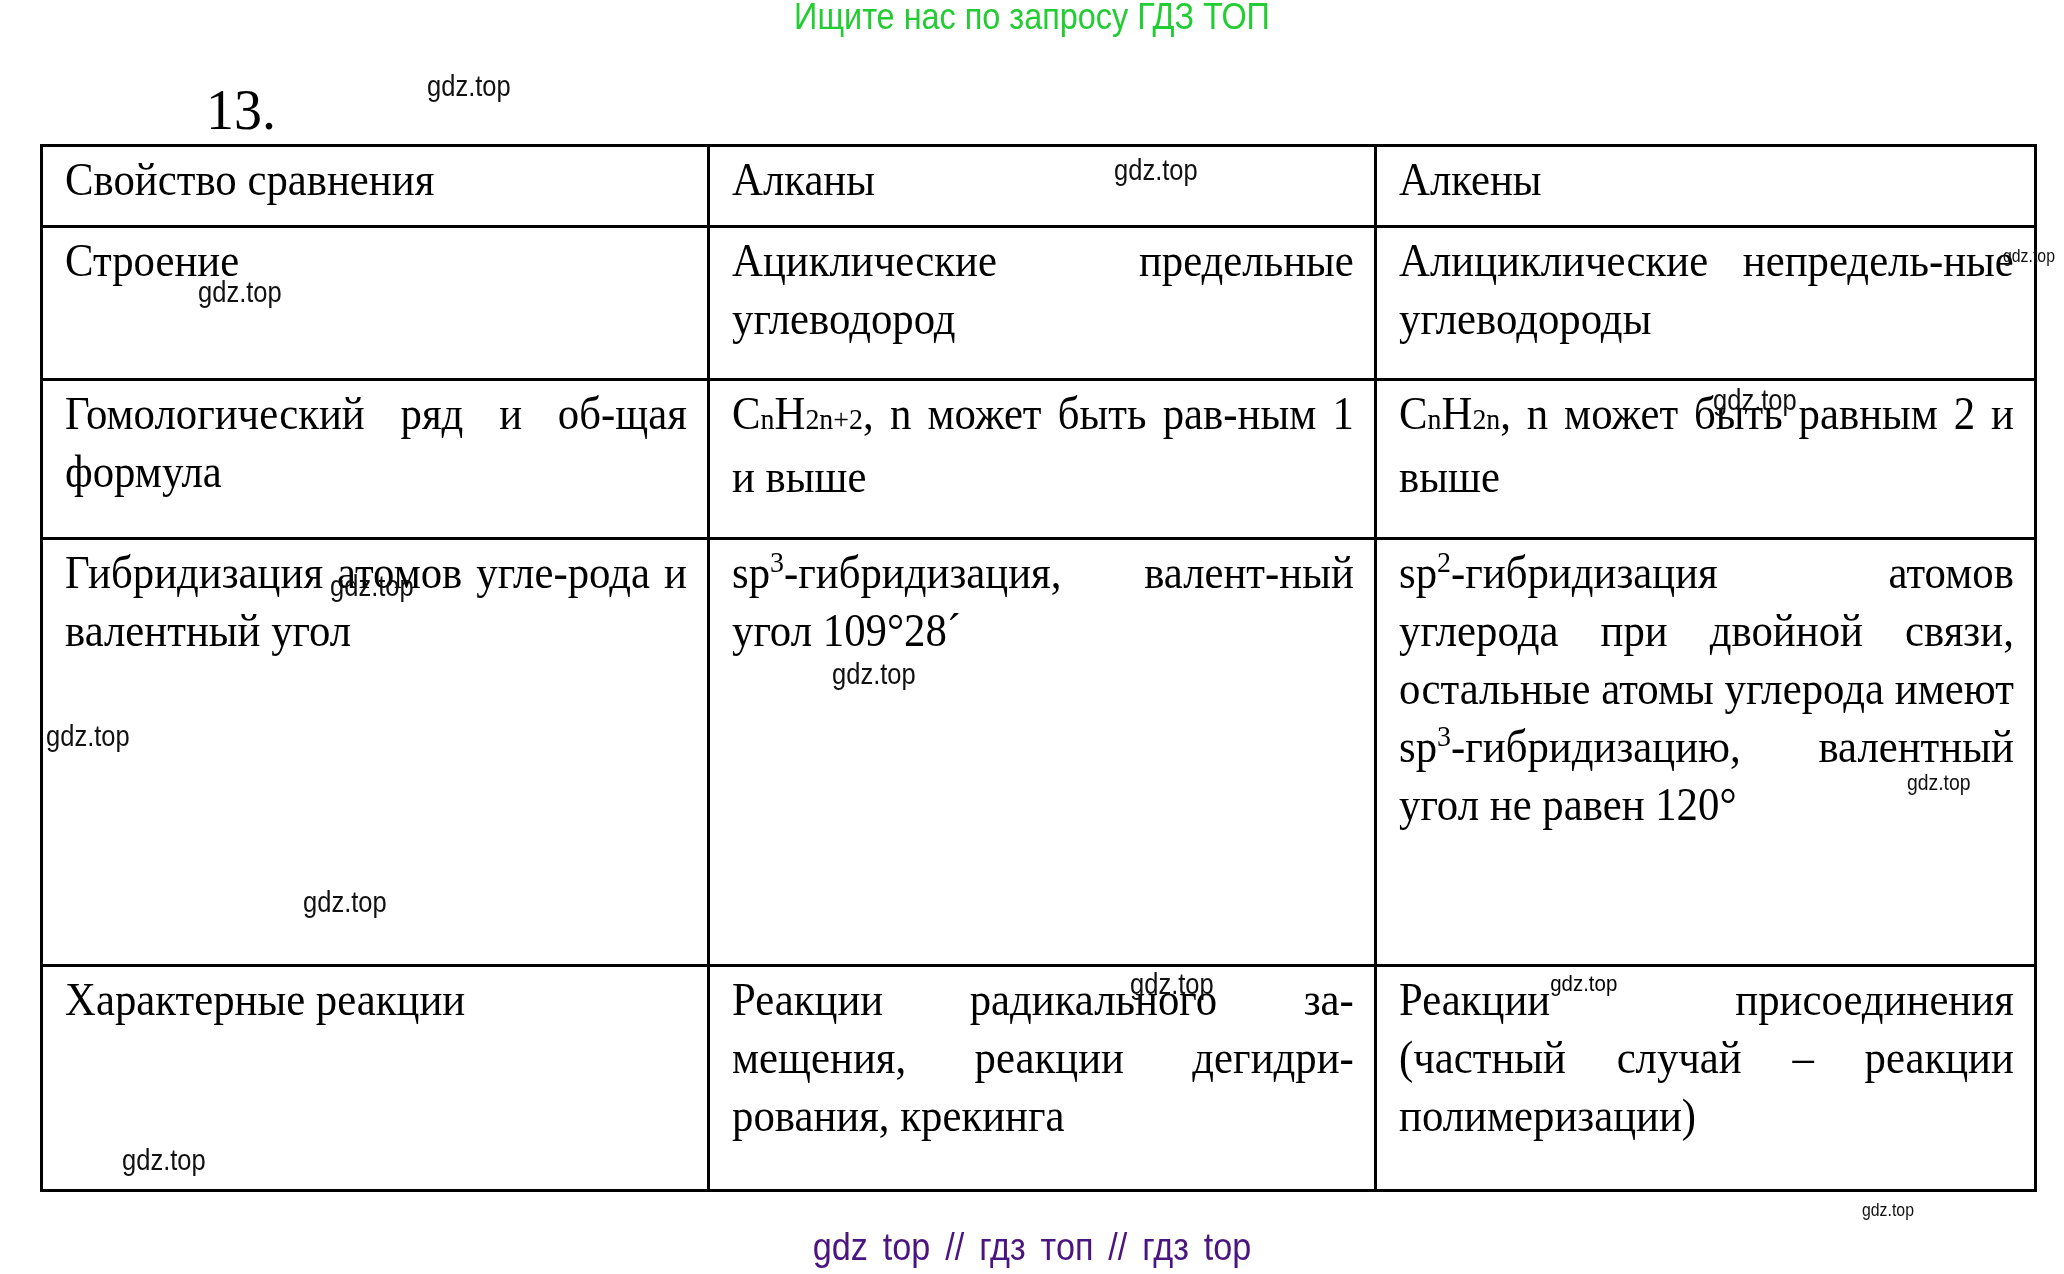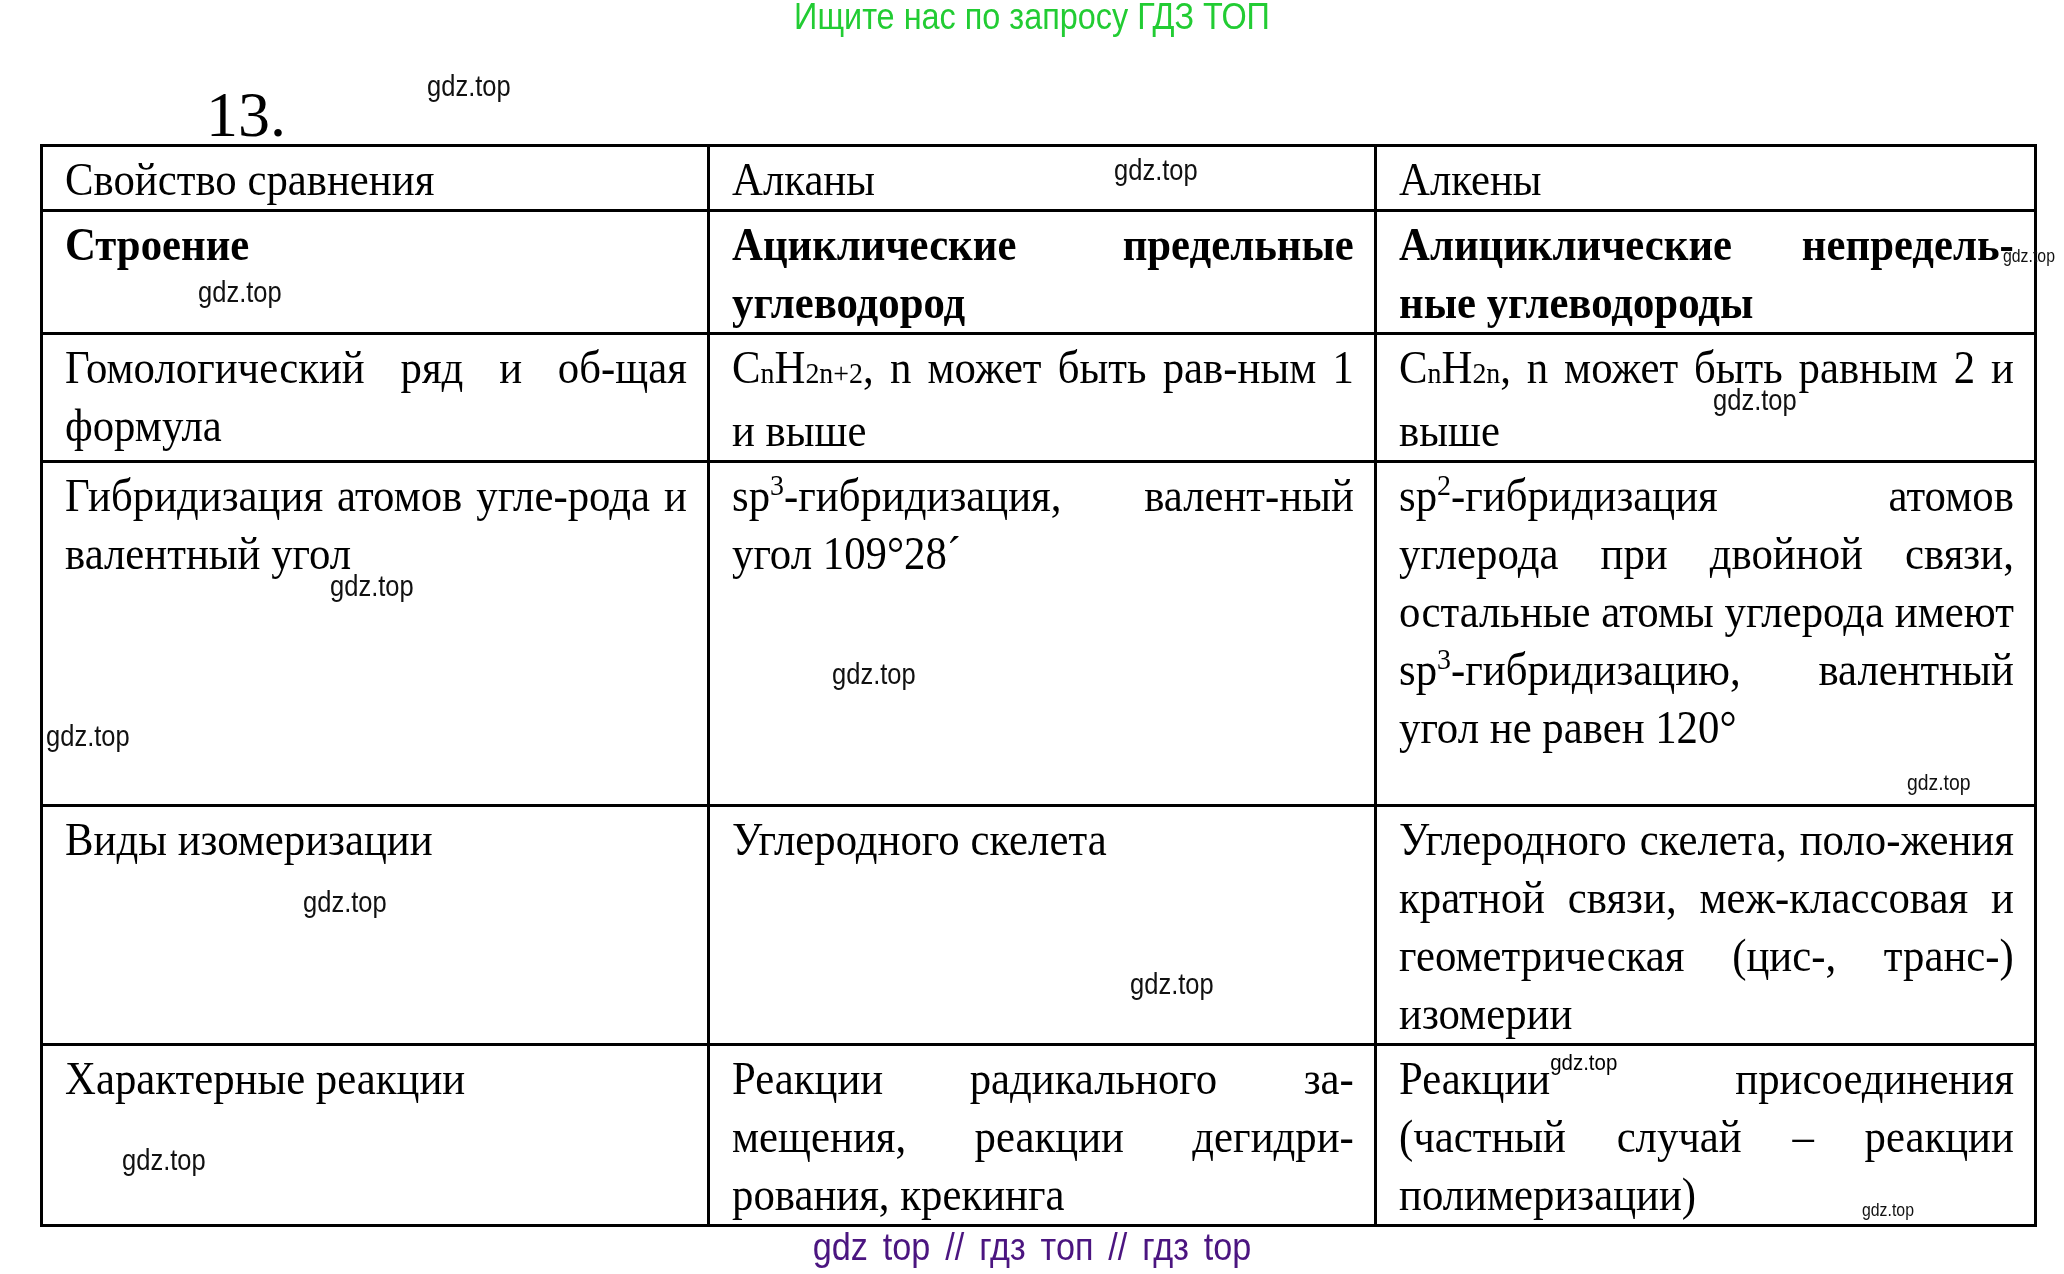--- a/index.html
+++ b/index.html
@@ -1,27 +1,27 @@
 <!DOCTYPE html>
 <html><head>
 <meta charset="utf-8">
 <style>
   html, body { margin:0; padding:0; background:#ffffff; }
   body { width:2064px; height:1274px; position:relative; overflow:hidden; }
   .top-banner { position:absolute; left:0; width:2064px; top:-4px; text-align:center;
     font-family:"Liberation Sans", sans-serif; font-size:36px; color:#22cc33; transform:scaleX(0.9); transform-origin:50% 0; }
-  .task-number { position:absolute; left:206px; top:78px; font-family:"Liberation Serif", serif; font-size:64px; color:#000; }
+  .task-number { position:absolute; left:206px; top:78px; font-family:"Liberation Serif", serif; font-size:56px; color:#000; }
   .wm { position:absolute; font-family:"Liberation Sans", sans-serif; color:#111; font-size:29px; transform:scaleX(0.88); transform-origin:0 0; white-space:nowrap; }
   .wm.small { font-size:18px; }
   table.cmp { position:absolute; left:40px; top:144px; width:1994px; height:1048px; border-collapse:collapse; table-layout:fixed;
     font-family:"Liberation Serif", serif; font-size:46px; color:#000; }
   table.cmp td { border:3px solid #000; vertical-align:top; padding:4px 20px 0 22px; line-height:58px; text-align:justify; }
   .cellinner { transform:scaleX(0.93); transform-origin:0 0; width:107.5%; }
   col.c1 { width:667px; } col.c2 { width:667px; } col.c3 { width:660px; }
-  tr.r0 { height:58px; } tr.r1 { height:119px;font-weight:bold; } tr.r2 { height:119px; }
+  tr.r0 { height:58px; } tr.r1 { height:119px; } tr.r2 { height:119px; }
   tr.r3 { height:344px; } tr.r4 { height:232px; } tr.r5 { height:176px; }
   .sub { font-size:30px; }
   .sup { font-size:30px; vertical-align:16px; line-height:0; }
   .inline-wm { font-family:"Liberation Sans", sans-serif; font-size:22px; vertical-align:24px; line-height:0; }
   .footer { position:absolute; left:0; width:2064px; top:1226px; text-align:center;
     font-family:"Liberation Sans", sans-serif; font-size:38px; color:#4b1580; word-spacing:6px; transform:scaleX(0.9); transform-origin:50% 0; }
 </style>
 </head>
 <body>
 
@@ -73,31 +73,20 @@
     <td>
           <div class="cellinner">Гибридизация атомов угле-рода и валентный угол</div>
         </td>
     <td>
           <div class="cellinner"><span>sp</span><span class="sup">3</span><span>-гибридизация, валент-ный угол 109°28´</span></div>
         </td>
     <td>
           <div class="cellinner"><span>sp</span><span class="sup">2</span><span>-гибридизация атомов углерода при двойной связи, остальные атомы углерода имеют sp</span><span class="sup">3</span><span>-гибридизацию, валентный угол не равен 120°</span></div>
         </td>
   </tr>
-  <tr class="r4">
-    <td>
-          <div class="cellinner">Виды изомеризации</div>
-        </td>
-    <td>
-          <div class="cellinner">Углеродного скелета</div>
-        </td>
-    <td>
-          <div class="cellinner">Углеродного скелета, поло-жения кратной связи, меж-классовая и геометрическая (цис-, транс-) изомерии</div>
-        </td>
-  </tr>
   <tr class="r5">
     <td>
           <div class="cellinner">Характерные реакции</div>
         </td>
     <td>
           <div class="cellinner">Реакции радикального за-мещения, реакции дегидри-рования, крекинга</div>
         </td>
     <td>
           <div class="cellinner"><span>Реакции</span><span class="inline-wm">gdz.top</span><span> присоединения (частный случай – реакции полимеризации)</span></div>
         </td>

